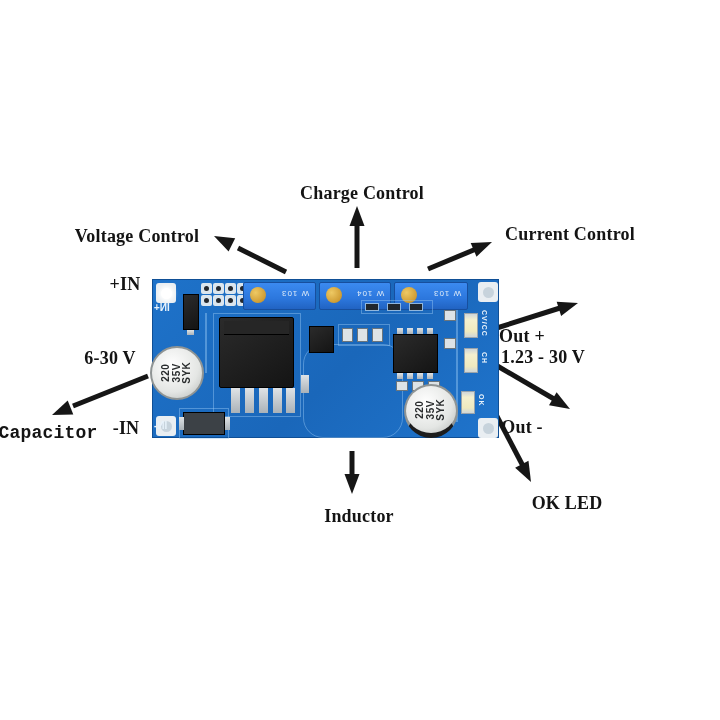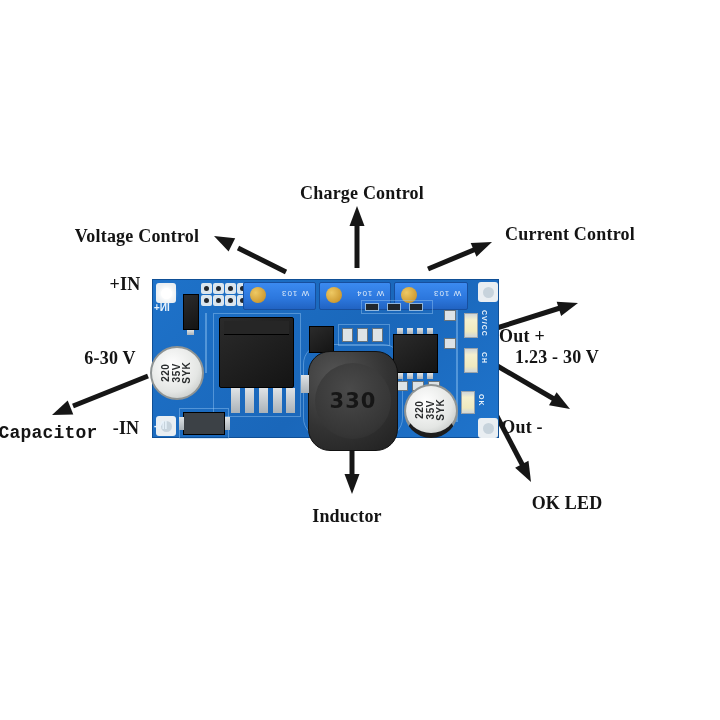--- a/index.html
+++ b/index.html
@@ -91,24 +91,24 @@
   </svg>
 
   <div class="lbl" style="left:137px;top:236px;">Voltage Control</div>
   <div class="lbl" style="left:362px;top:193px;">Charge Control</div>
   <div class="lbl" style="left:570px;top:234px;">Current Control</div>
   <div class="lbl" style="left:125px;top:284px;">+IN</div>
   <div class="lbl" style="left:110px;top:358px;">6-30 V</div>
   <div class="lbl" style="left:48px;top:433px;font-family:Liberation Mono, monospace;">Capacitor</div>
   <div class="lbl" style="left:126px;top:428px;">-IN</div>
   <div class="lbl" style="left:522px;top:288px;margin-top:48px;">Out +</div>
-  <div class="lbl" style="left:557px;top:357px;text-align:right;">1.23 - 30 V</div>
+  <div class="lbl" style="left:543px;top:357px;text-align:right;">1.23 - 30 V</div>
   <div class="lbl" style="left:522px;top:427px;">Out -</div>
   <div class="lbl" style="left:567px;top:503px;">OK LED</div>
-  <div class="lbl" style="left:347px;top:516px;">Inductor</div>
+  <div class="lbl" style="left:359px;top:516px;">Inductor</div>
 
   <div class="board">
 
     <div class="trace" style="left:150px;top:64px;width:100px;height:94px;border-radius:20px;"></div>
     <div class="trace" style="left:26px;top:128px;width:50px;height:31px;"></div>
     <div class="trace" style="left:60px;top:33px;width:88px;height:104px;"></div>
     <div class="trace" style="left:303px;top:26px;width:1px;height:116px;"></div>
     <div class="trace" style="left:52px;top:33px;width:1px;height:60px;"></div>
 
     <div class="abs pad bright" style="left:3px;top:3px;">
@@ -191,25 +191,20 @@
     <div class="leg" style="left:254px;top:93px;width:6px;height:6px;"></div>
     <div class="leg" style="left:264px;top:93px;width:6px;height:6px;"></div>
     <div class="leg" style="left:274px;top:93px;width:6px;height:6px;"></div>
 
     <div class="smd" style="left:243px;top:101px;width:12px;height:10px;"></div>
     <div class="smd" style="left:259px;top:101px;width:12px;height:10px;"></div>
     <div class="smd" style="left:275px;top:101px;width:12px;height:10px;"></div>
     <div class="smd" style="left:291px;top:30px;width:12px;height:11px;"></div>
     <div class="smd" style="left:291px;top:58px;width:12px;height:11px;"></div>
 
-    <div class="abs inductor" style="left:155px;top:71px;width:90px;height:100px;">
-      <div class="indcircle">
-        <span class="indval">330</span>
-      </div>
-    </div>
     <div class="leg" style="left:148px;top:95px;width:8px;height:18px;"></div>
 
     <div class="abs cap" style="left:251px;top:104px;width:54px;height:54px;border-bottom:5px solid #1d1d1d;">
       <div class="capmark">
         <div>220</div>
         <div>35V</div>
         <div>SYK</div>
       </div>
     </div>
 

